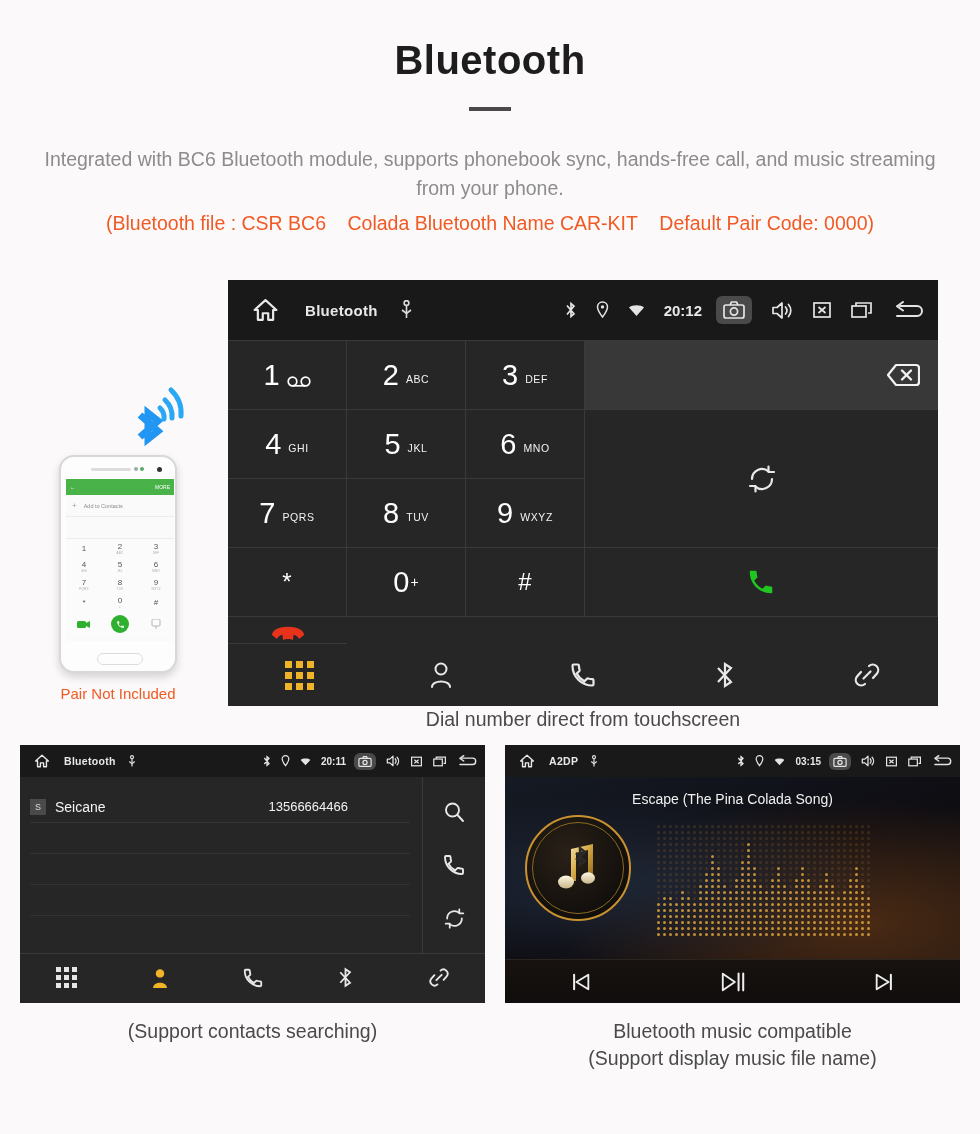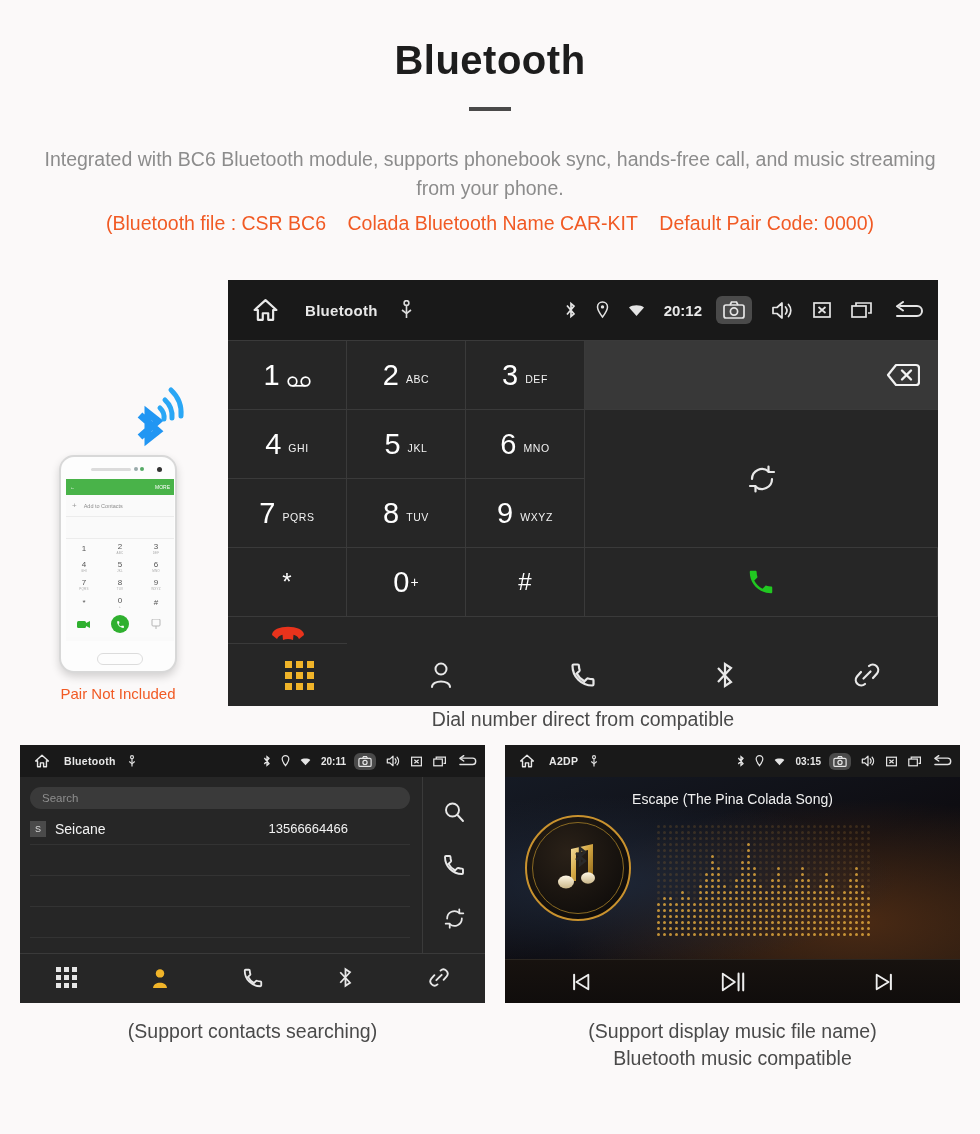--- a/index.html
+++ b/index.html
@@ -512,21 +512,21 @@
         <svg width="28" height="30" viewBox="0 0 28 30">
             <path d="M16 6 a5.5 5.5 0 0 1 8 7.5 L20 18" fill="none" stroke="#e8e8e8" stroke-width="2.2" stroke-linecap="round"></path>
             <path d="M12 24 a5.5 5.5 0 0 1 -8 -7.5 L8 12" fill="none" stroke="#e8e8e8" stroke-width="2.2" stroke-linecap="round"></path>
             <path d="M10.5 18.5 L17.5 11.5" stroke="#e8e8e8" stroke-width="2.2" stroke-linecap="round"></path>
           </svg>
       </span>
     </div>
   </div>
 </div>
 
-<div class="cap" style="left:300px; top:706px; width:566px;">Dial number direct from compatible</div>
+<div class="cap" style="left:300px; top:706px; width:566px;">Dial number direct from touchscreen</div>
 
 <div class="pbook">
   <div class="statusbar">
     <div class="sb-left">
       <span class="sb-ico home">
         <svg width="16" height="14" viewBox="0 0 24 22">
             <path d="M12 2 L22 11 L19 11 L19 20 L14.5 20 L14.5 14 L9.5 14 L9.5 20 L5 20 L5 11 L2 11 Z" fill="none" stroke="#e9e9e9" stroke-width="2.2" stroke-linejoin="round"></path>
           </svg>
       </span>
       <span class="sb-title">Bluetooth</span>
@@ -585,21 +585,20 @@
         <svg width="19" height="12" viewBox="0 0 30 19">
             <path d="M6 5 L23 5 a5 5 0 0 1 0 10 L3 15" fill="none" stroke="#e4e4e4" stroke-width="2.2" stroke-linecap="round"></path>
             <path d="M9 1 L3 5.3 L9 9.5" fill="none" stroke="#e4e4e4" stroke-width="2.2" stroke-linecap="round" stroke-linejoin="round"></path>
           </svg>
       </span>
     </div>
   </div>
 
   <div class="pb-body">
     <div class="pb-list">
-      <div class="pb-search">Search</div>
       <div class="pb-row">
         <span class="pb-badge">S</span>
         <span class="pb-name">Seicane</span>
         <span class="pb-num">13566664466</span>
       </div>
       <div class="pb-empty"></div>
       <div class="pb-empty"></div>
       <div class="pb-empty"></div>
     </div>
     <div class="pb-side">
@@ -1479,15 +1478,15 @@
         <svg width="22" height="22" viewBox="0 0 24 24">
             <path d="M4 4 L4 20 L17 12 Z" fill="none" stroke="#eee" stroke-width="2" stroke-linejoin="round"></path>
             <path d="M19.5 4 L19.5 20" stroke="#eee" stroke-width="2.2" stroke-linecap="round"></path>
           </svg>
       </span>
     </div>
   </div>
 </div>
 
 <div class="cap" style="left:505px; top:1018px; width:455px;">
+  <div>Bluetooth music compatible</div>
   <div>(Support display music file name)</div>
-  <div>Bluetooth music compatible</div>
 </div>
 
 </body></html>

